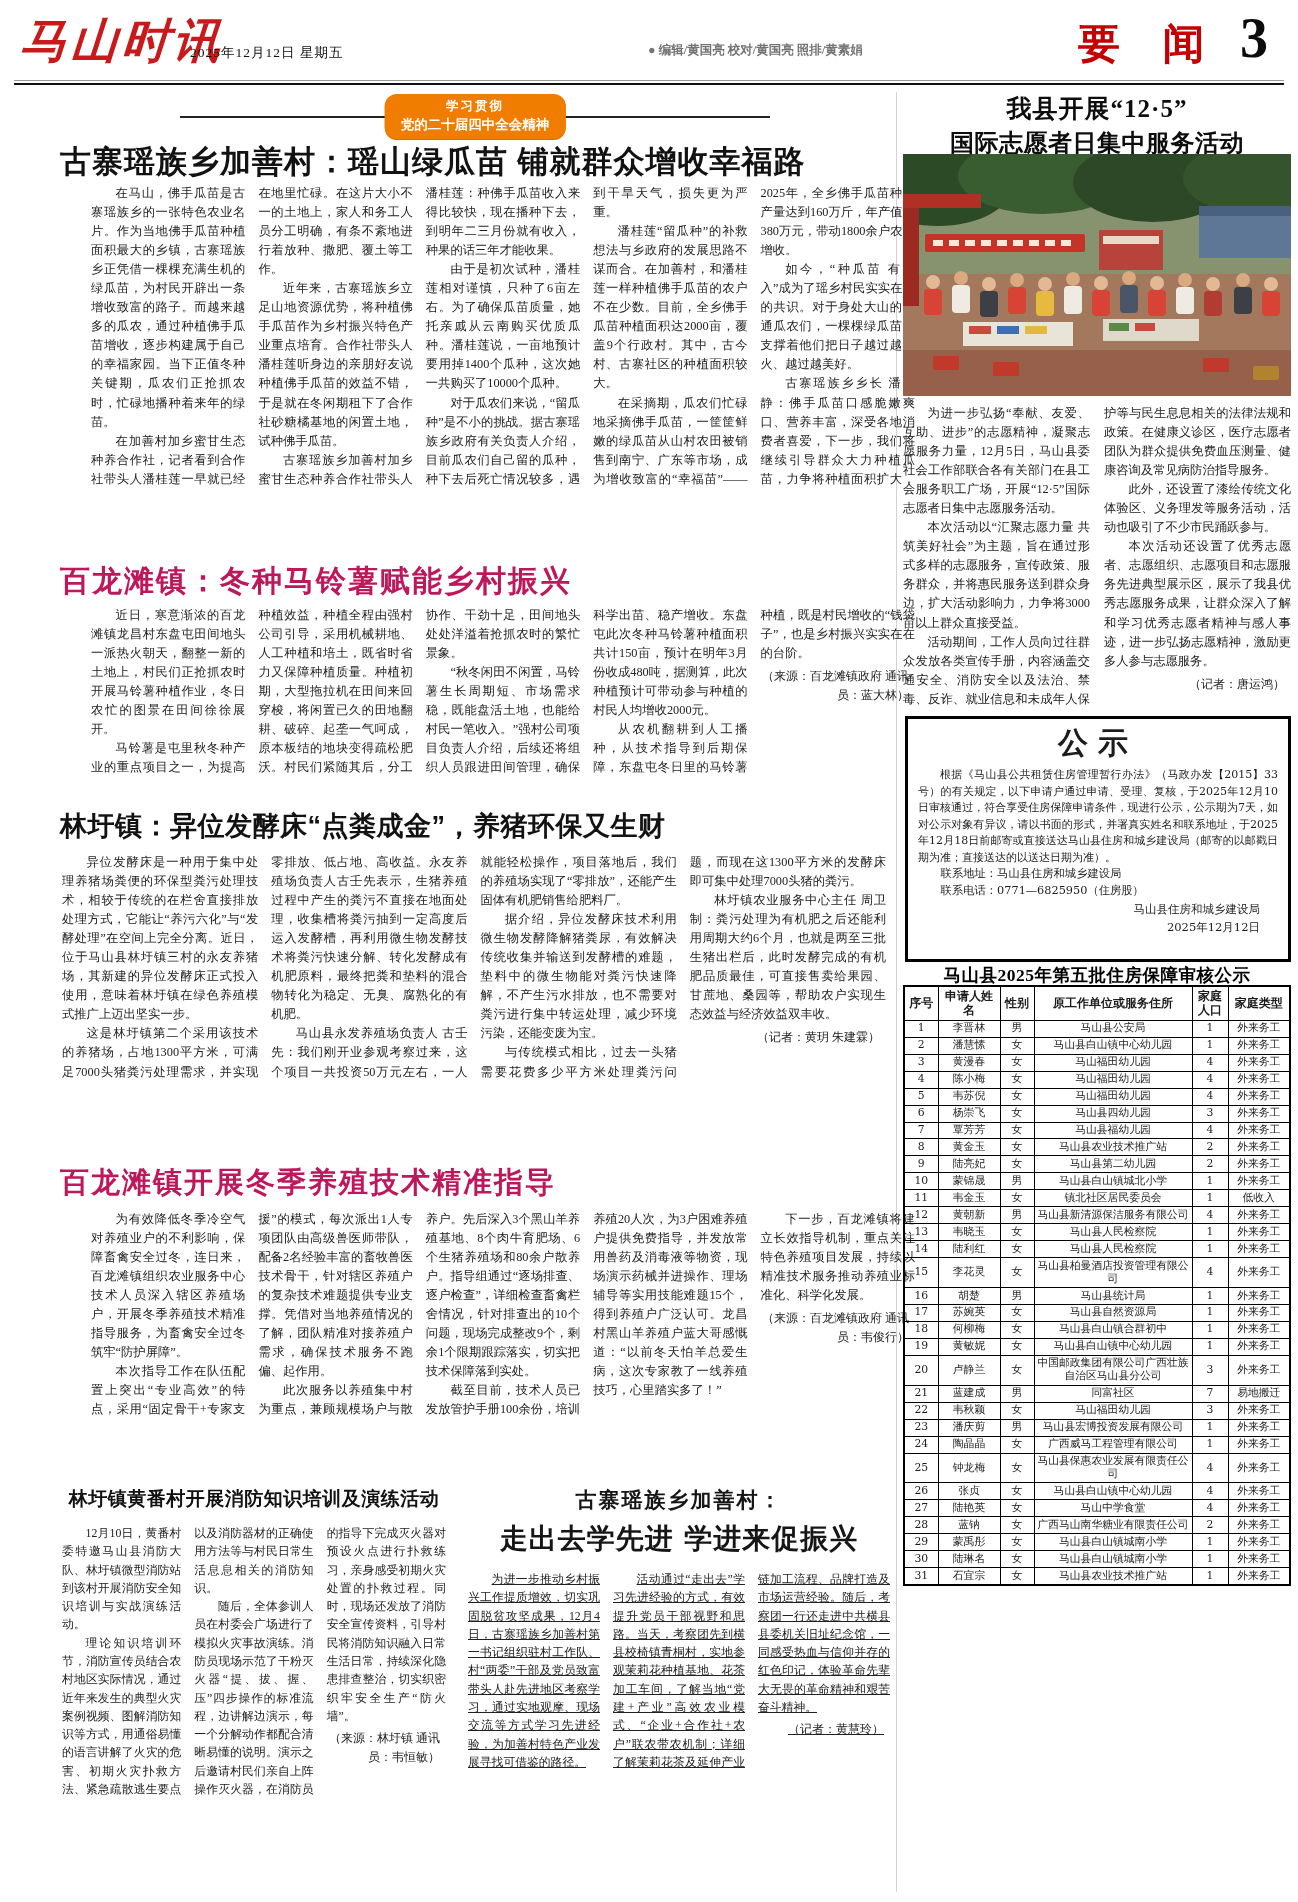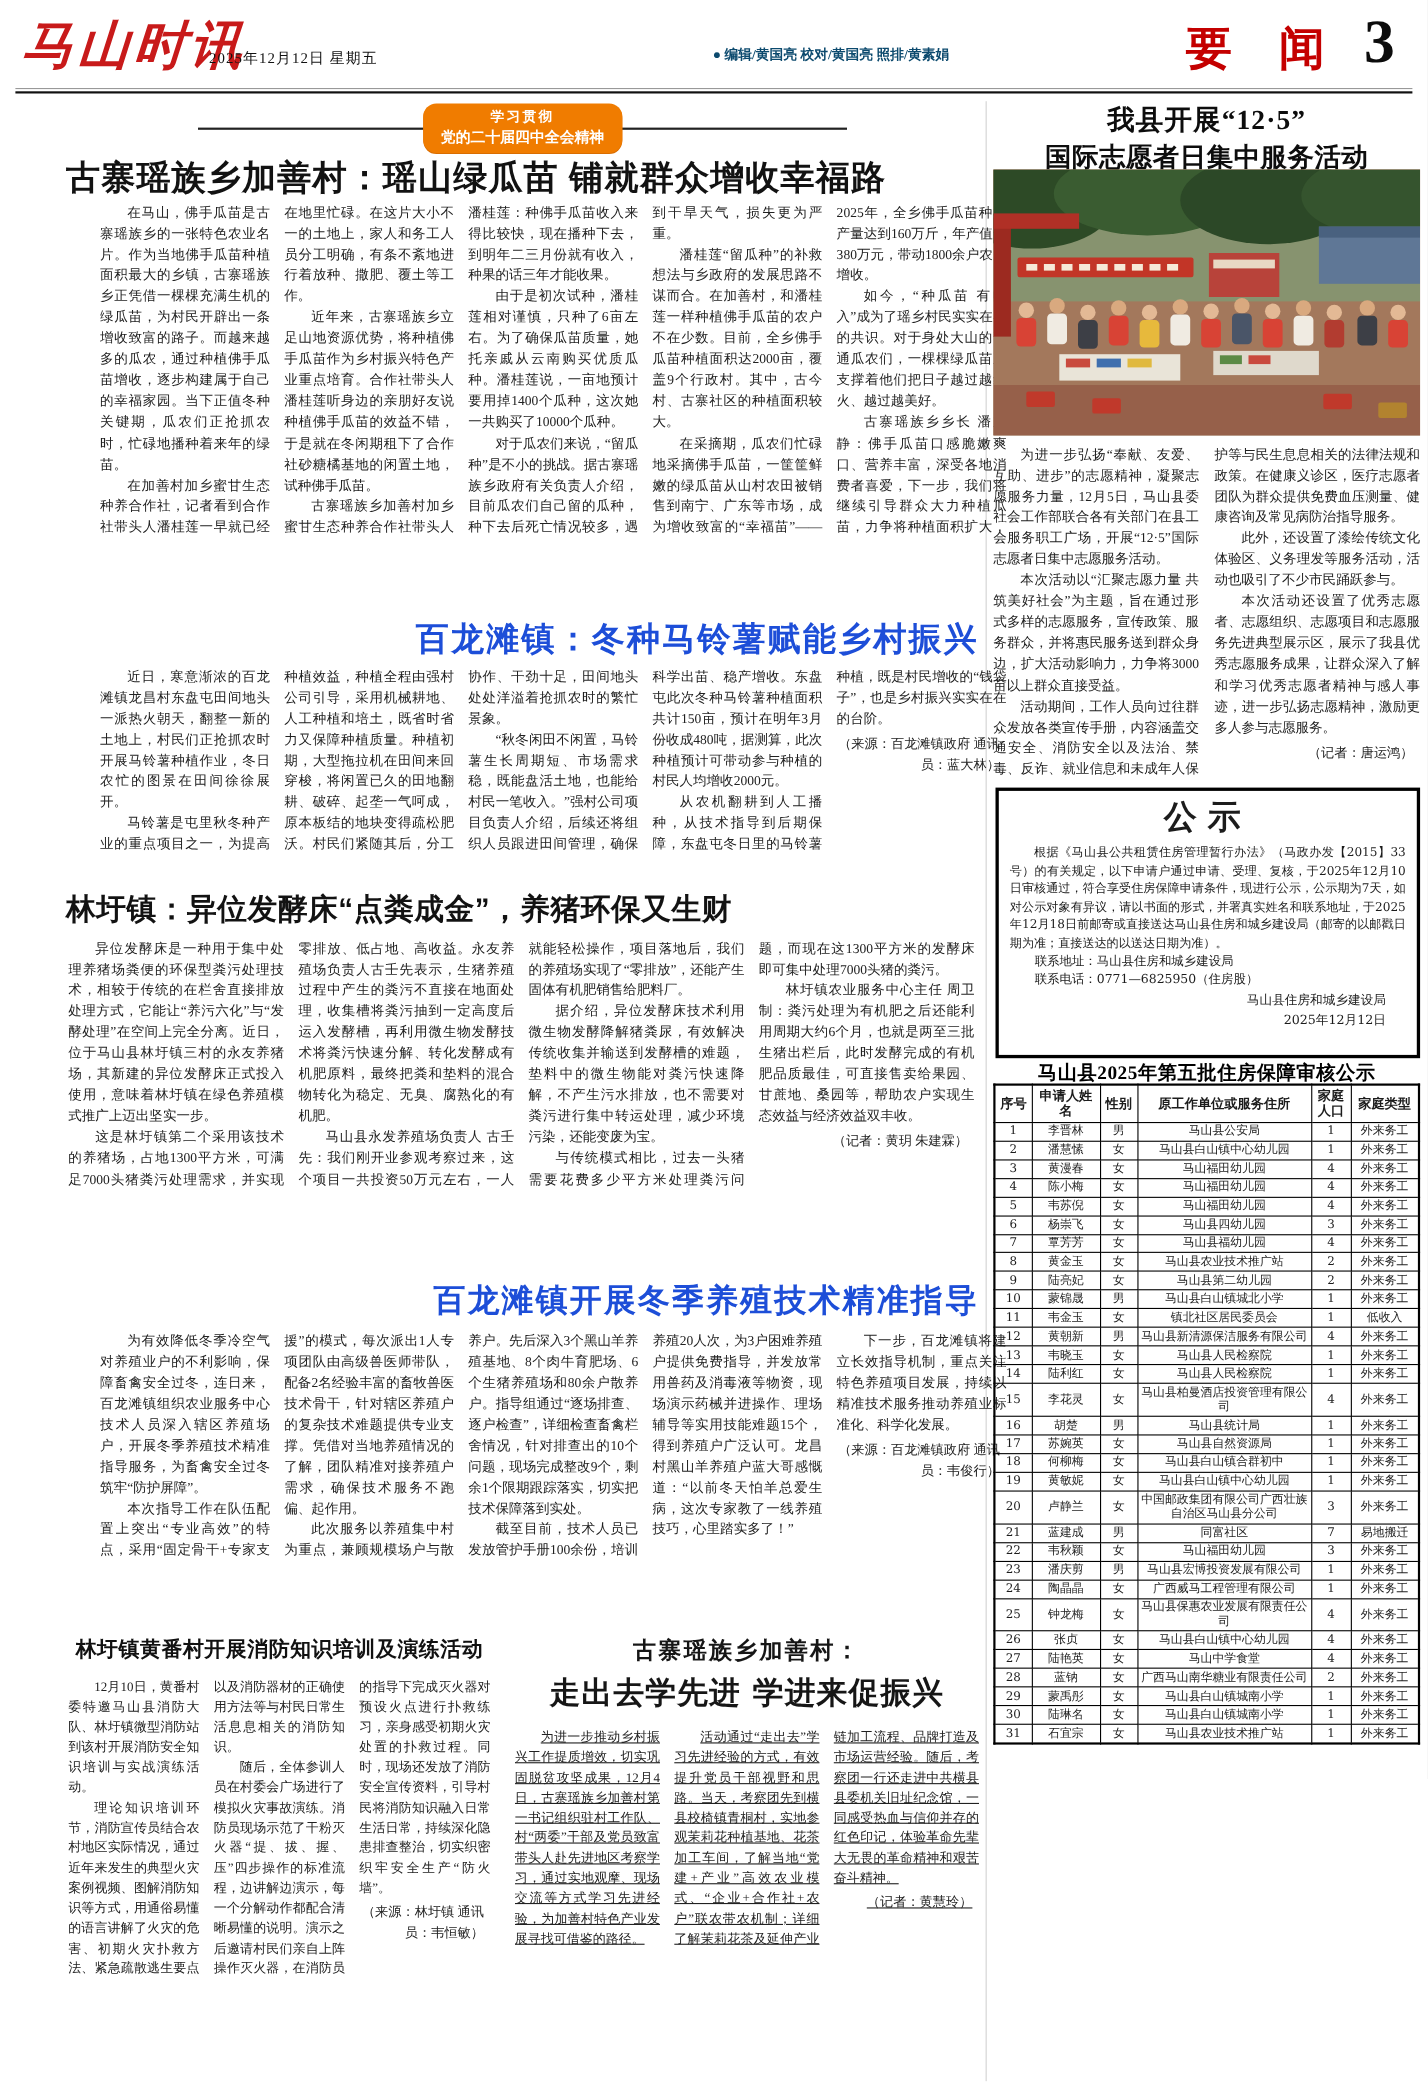--- a/index.html
+++ b/index.html
@@ -7,40 +7,40 @@
   #page {
     position: relative; width: 1298px; height: 1902px; margin: 0 auto;
     background: #ffffff; overflow: hidden;
     font-family: "Liberation Serif", "DejaVu Serif", serif; color: #1c1c1c;
   }
   .abs { position: absolute; }
   
   .masthead { left:20px; top:10px; font-size:47px; font-weight:bold; font-style:italic;
     color:#c81a1a; letter-spacing:4px; font-family:"DejaVu Serif", serif; transform:skewX(-4deg); }
   .pagedate { left:190px; top:44px; font-size:13.5px; letter-spacing:1px; color:#111; }
-  .staffline { left:648px; top:42px; font-size:12.5px; font-weight:bold; color:#0c4a6e; }
+  .staffline { left:648px; top:42px; font-size:12.5px; font-weight:bold; color:#737373; }
   .sectiontitle { left:1078px; top:16px; font-size:42px; font-weight:bold; color:#c40000;
     letter-spacing:16px; font-family:"Liberation Serif", serif; }
   .pagenum { left:1240px; top:6px; font-size:56px; font-weight:bold; color:#0c0c0c; }
   .hrule1 { left:14px; top:80px; width:1270px; height:1px; background:#999; }
   .hrule2 { left:14px; top:83px; width:1270px; height:2px; background:#111; }
   .vrule { left:896px; top:92px; width:1px; height:1800px; background:#d2d2d2; }
   
   .badgerow { left:60px; top:94px; width:830px; height:46px; }
   .badgeline { position:absolute; top:22px; height:1.5px; background:#222; width:255px; }
   .badge {
     position:absolute; left:50%; transform:translateX(-50%); top:0;
     background:#f07c00; border-radius:12px; padding:4px 16px 5px;
     color:#fff; text-align:center; font-family:"Liberation Sans", sans-serif;
     font-weight:bold; box-shadow:0 1px 0 #d96d00;
   }
   .badge .b1 { font-size:12.5px; letter-spacing:2px; }
   .badge .b2 { font-size:13.5px; margin-top:1px; }
   .headline-sans { font-family:"Liberation Sans","DejaVu Sans",sans-serif; font-weight:900; color:#121212; text-align:left; }
-  .headline-serif { font-family:"Liberation Serif","DejaVu Serif",serif; font-weight:bold; color:#1d4ed8; text-align:right; }
+  .headline-serif { font-family:"Liberation Serif","DejaVu Serif",serif; font-weight:bold; color:#be185d; text-align:left; }
   .h-a1 { left:60px; top:141px; width:830px; font-size:31px; letter-spacing:1px; }
   .h-a2 { left:60px; top:561px; width:830px; font-size:30px; letter-spacing:2px; }
   .h-a3 { left:60px; top:808px; width:830px; font-size:27px; letter-spacing:0.5px; }
   .h-a4 { left:60px; top:1163px; width:830px; font-size:29px; letter-spacing:2px; }
   .body-cols { text-align:justify; overflow:hidden; font-size:12.3px; line-height:1.55; color:#212121; }
   .cols5 { column-count:5; column-gap:13px;margin-left:29px; }
   .cols4 { column-count:4; column-gap:13px; }
   .cols3 { column-count:3; column-gap:13px; }
   .cols2 { column-count:2; column-gap:14px; }
   .a1 { left:62px; top:184px; width:824px; height:320px; }

